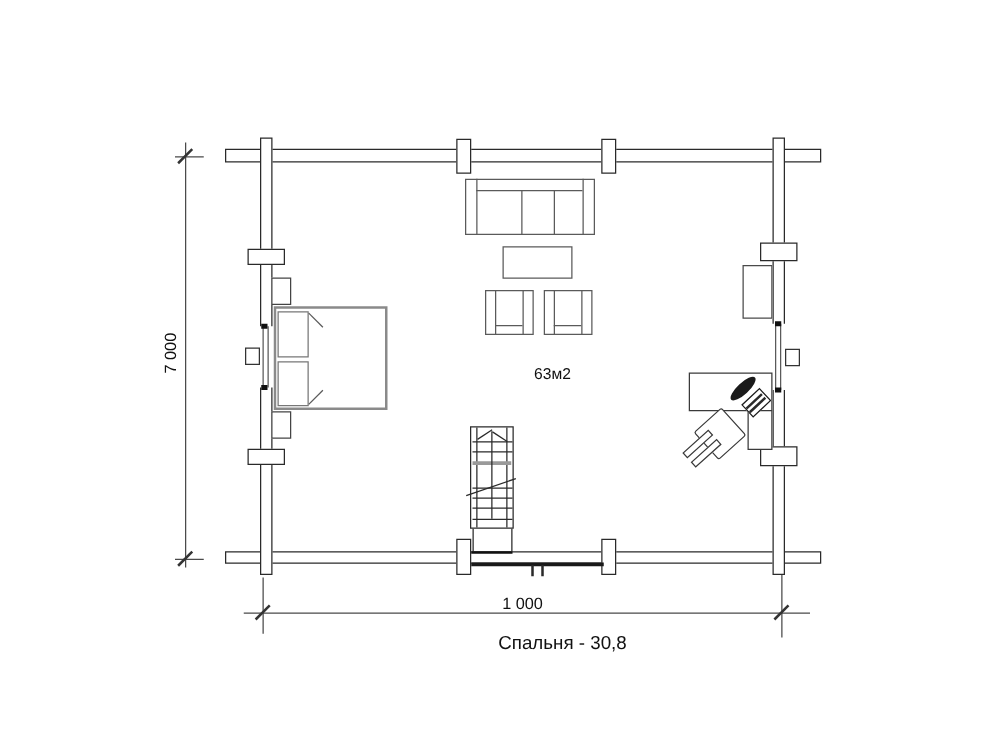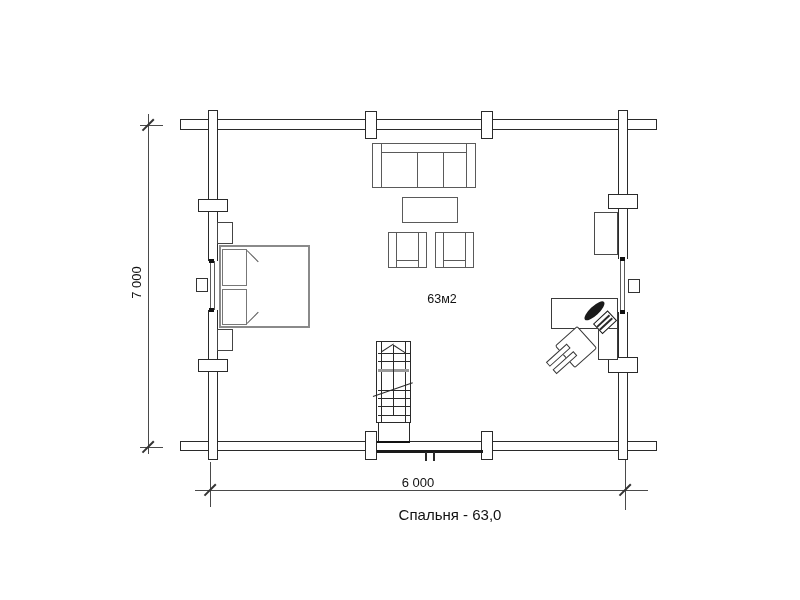--- a/index.html
+++ b/index.html
@@ -123,17 +123,17 @@
   <div class="abs dline" style="left:140px; top:447px; width:23px; height:1px;"></div>
   <div class="abs tick" style="left:140px; top:124px;"></div>
   <div class="abs tick" style="left:140px; top:446px;"></div>
   <div class="abs txt" style="left:114px; top:275px; width:44px; text-align:center; font-size:13px; transform:rotate(-90deg);">7 000</div>
 
   <div class="abs dline" style="left:195px; top:490px; width:453px; height:1px;"></div>
   <div class="abs dline" style="left:210px; top:462px; width:1px; height:45px;"></div>
   <div class="abs dline" style="left:625px; top:460px; width:1px; height:50px;"></div>
   <div class="abs tick" style="left:202px; top:489px;"></div>
   <div class="abs tick" style="left:617px; top:489px;"></div>
-  <div class="abs txt" style="left:378px; top:475px; width:80px; text-align:center; font-size:13px;">6 000</div>
+  <div class="abs txt" style="left:378px; top:475px; width:80px; text-align:center; font-size:13px;">1 000</div>
 
-  <div class="abs txt" style="left:350px; top:506px; width:200px; text-align:center; font-size:15px;">Спальня - 63,0</div>
+  <div class="abs txt" style="left:350px; top:506px; width:200px; text-align:center; font-size:15px;">Спальня - 30,8</div>
 
 </div>
 
 </body></html>

